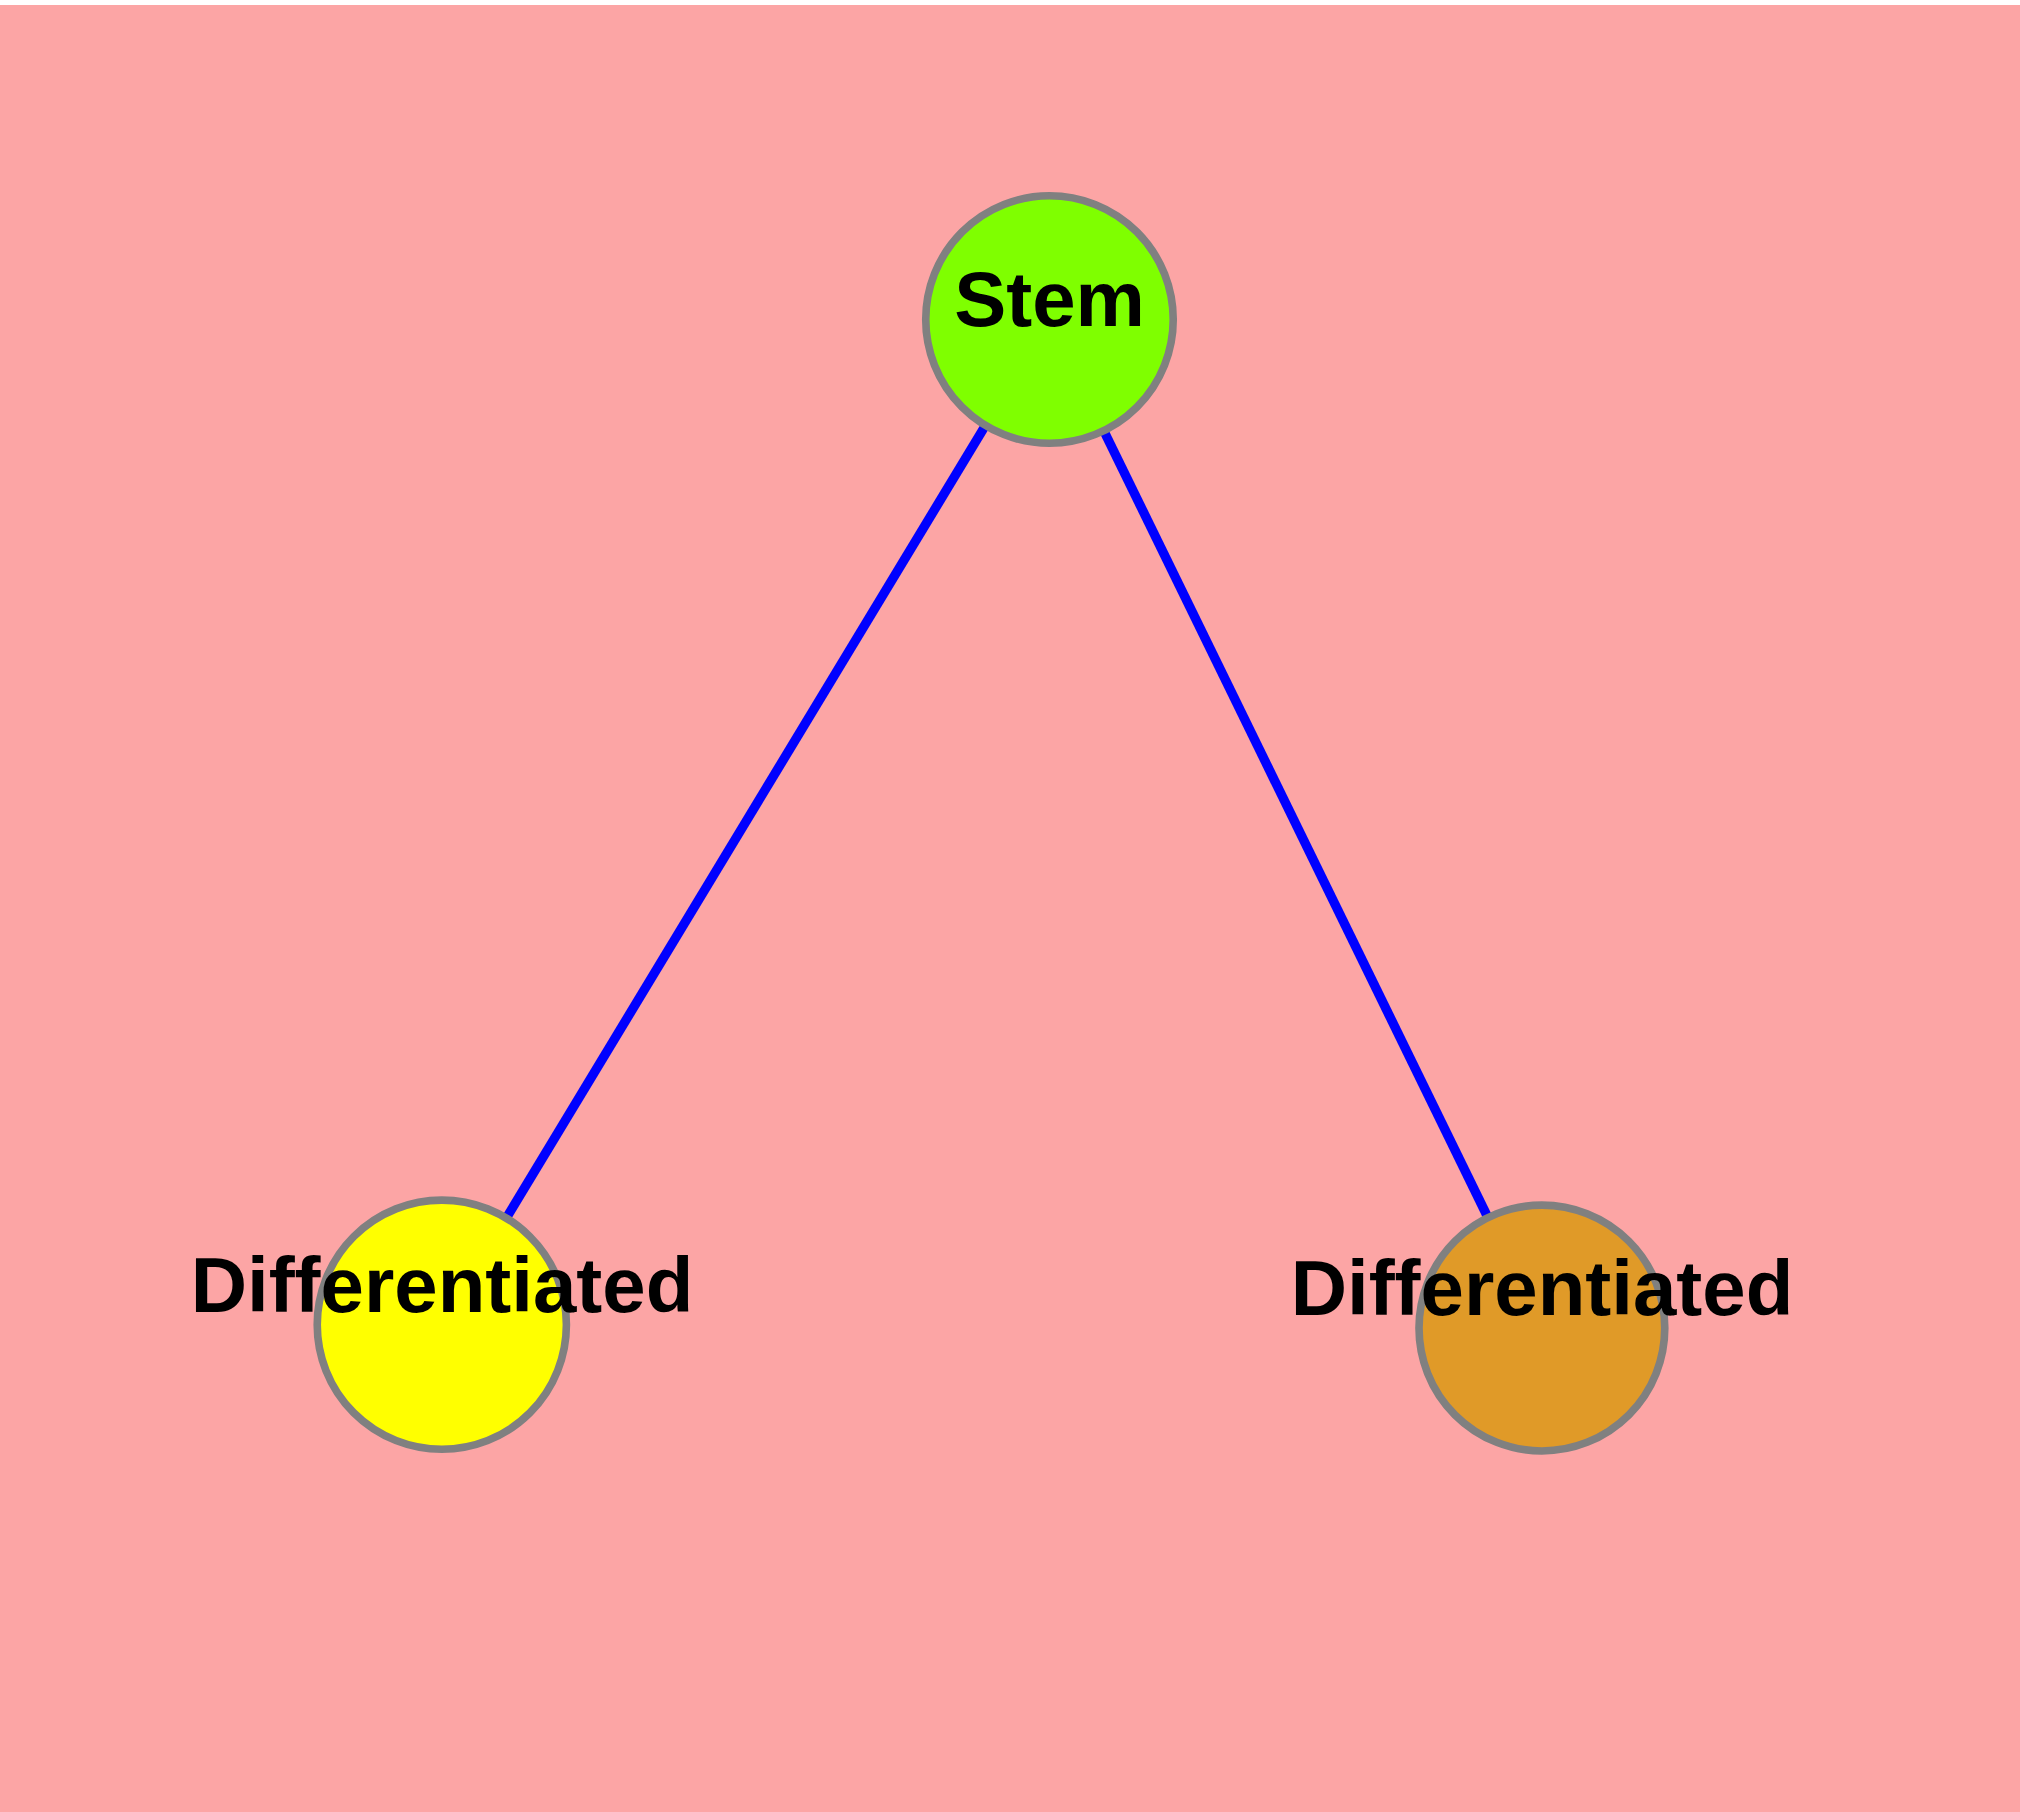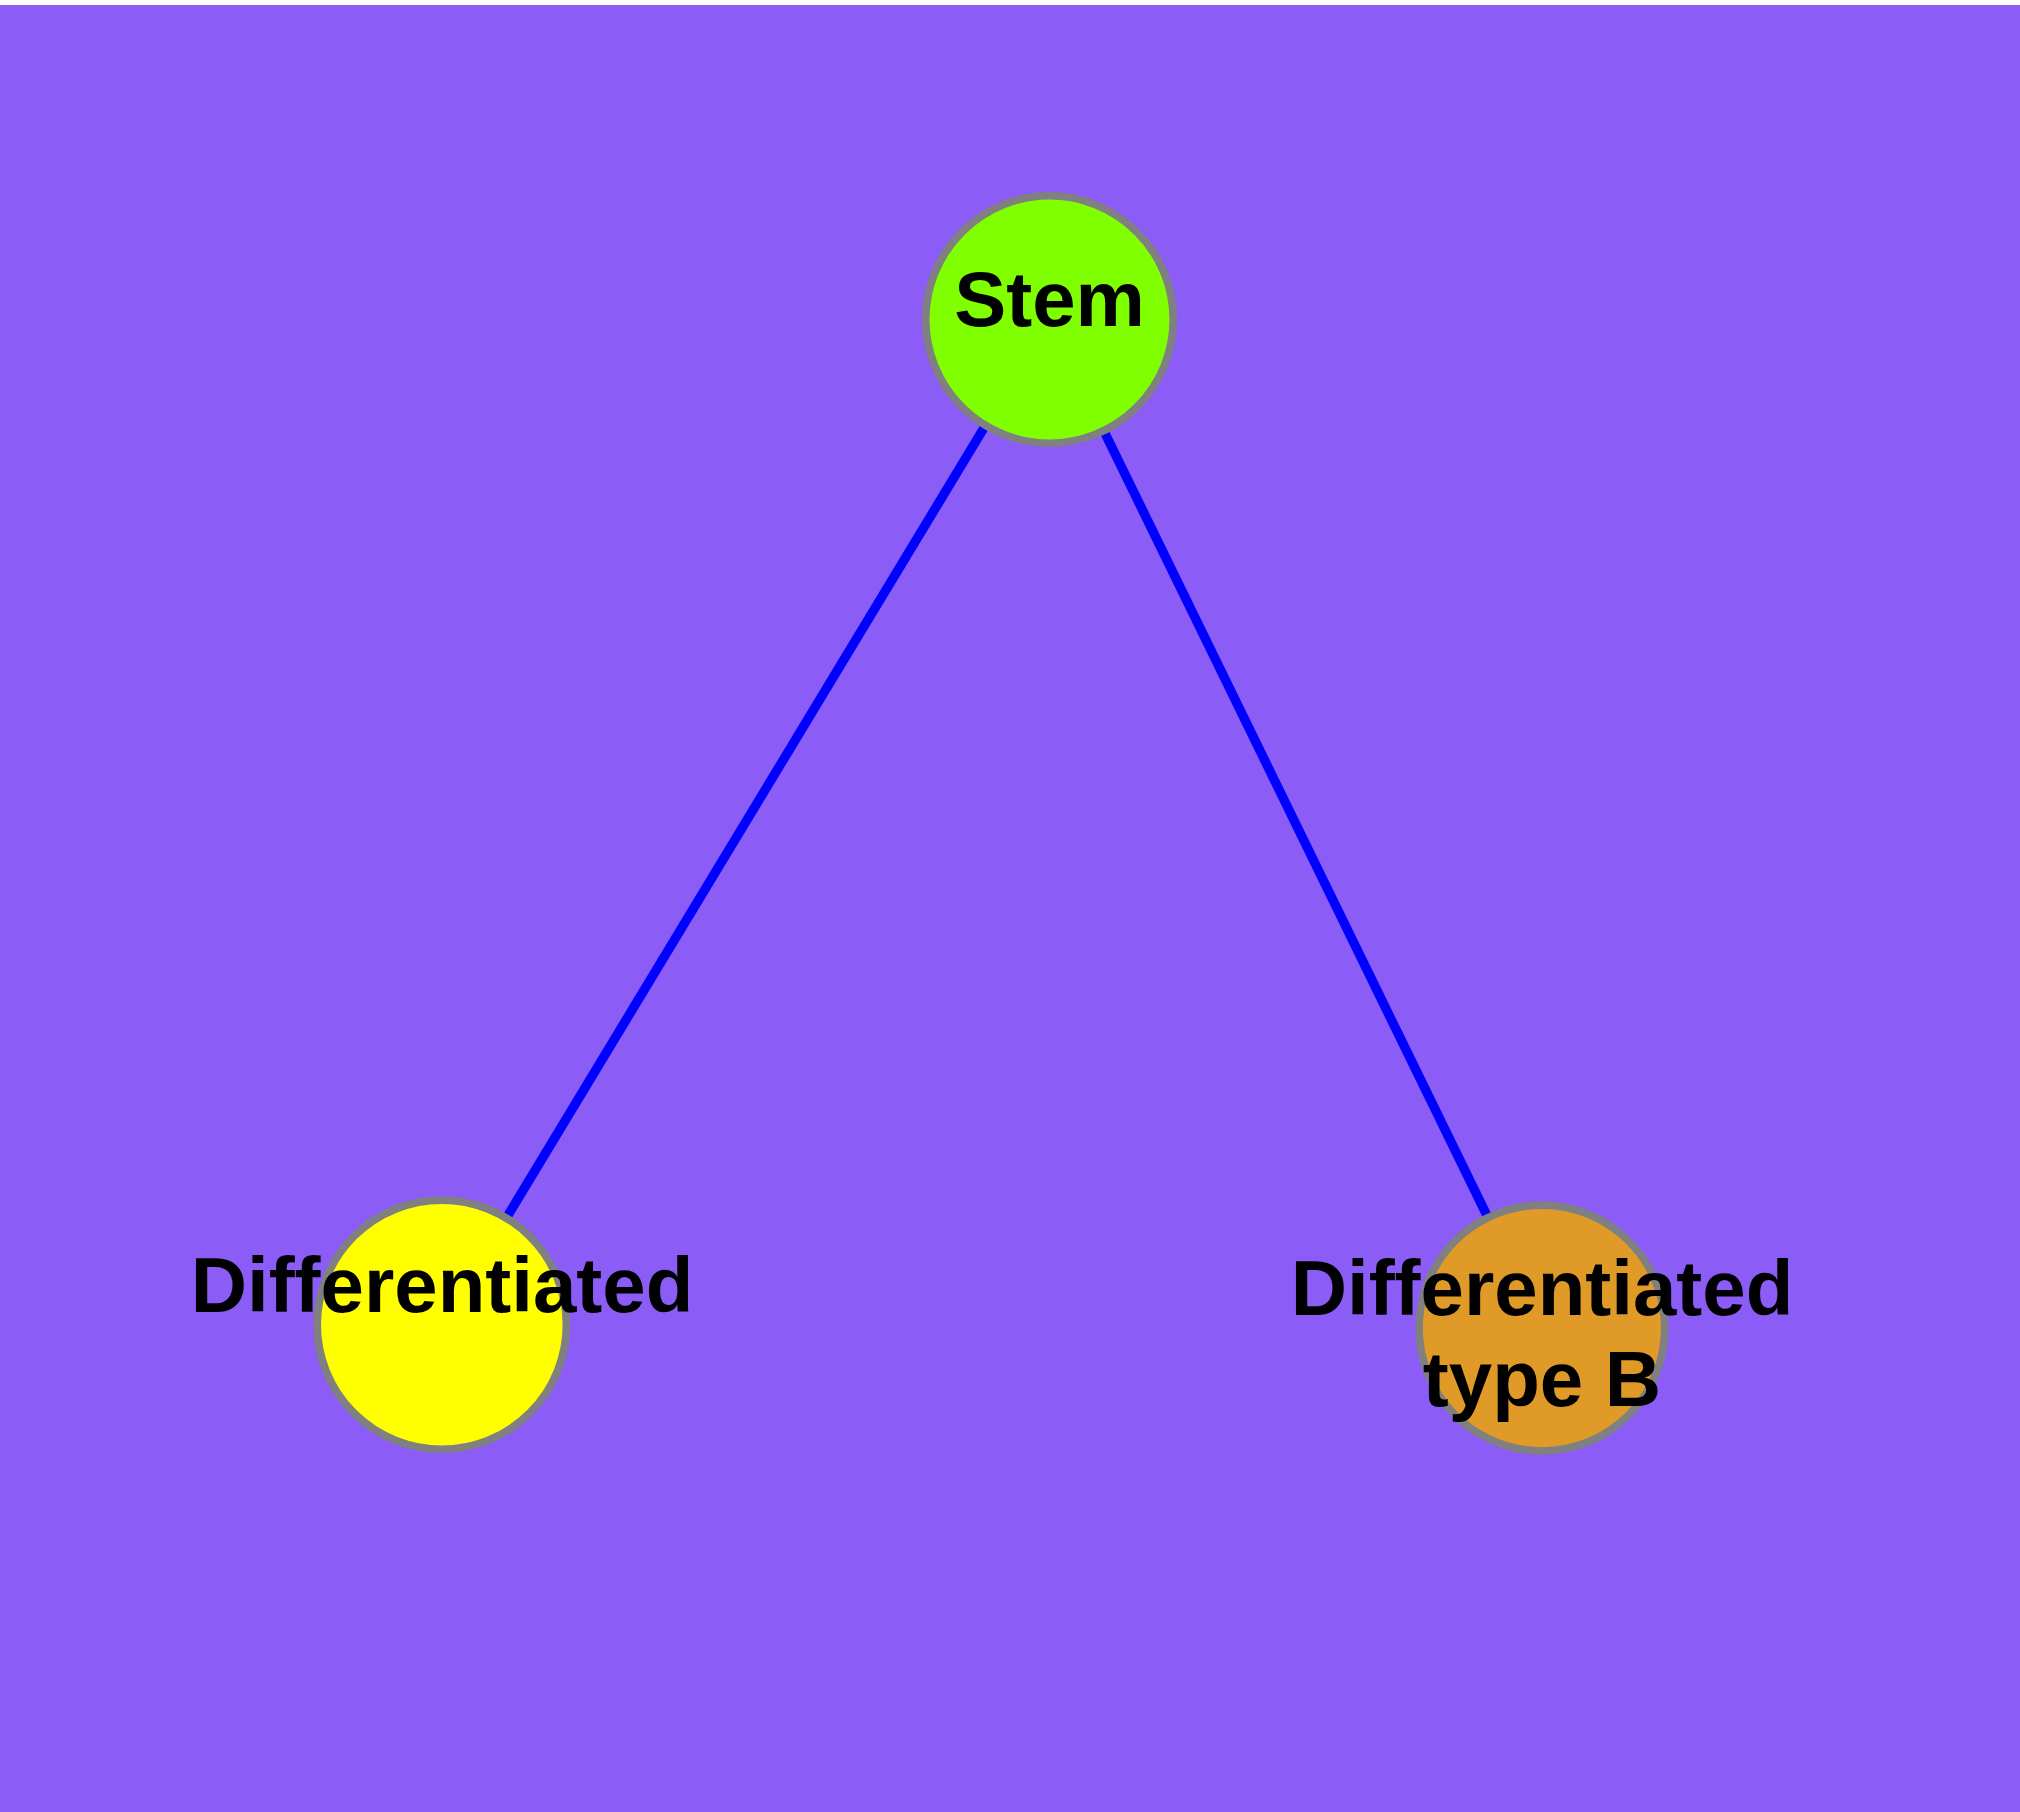--- a/index.html
+++ b/index.html
@@ -55,21 +55,21 @@
   #label-diff-b {
     font-size: 78px;
     left: 1203px;
     top: 1243px;
     width: 678px;
   }
 </style>
 </head>
 <body>
 
-<div id="canvas" style="background: #8b5cf6;">
+<div id="canvas" style="background: #fca5a5;">
 
   <div id="top-strip"></div>
 
   <svg id="graph-svg" viewBox="0 0 2384 2138">
 
     <line x1="1172.8129048662292" y1="484.826910500212" x2="586.7044530316577" y2="1454.3173203688339" stroke="#0000ff" stroke-width="11" stroke-linecap="butt"></line>
     <line x1="1293.2807409773447" y1="490.22561404998305" x2="1764.157995062158" y2="1454.6730019345407" stroke="#0000ff" stroke-width="11" stroke-linecap="butt"></line>
 
     <circle cx="1238" cy="377" r="146" fill="#7fff00" stroke="#808080" stroke-width="9"></circle>
     <circle cx="521" cy="1563" r="147" fill="#ffff00" stroke="#808080" stroke-width="9"></circle>
@@ -79,17 +79,16 @@
   <div class="node-label" id="label-stem">
     <div>Stem</div>
   </div>
 
   <div class="node-label" id="label-diff-a">
     <div>Differentiated</div>
   </div>
 
   <div class="node-label" id="label-diff-b">
     <div>Differentiated</div>
-    <div>type B</div>
   </div>
 
 </div>
 
 
 </body></html>

